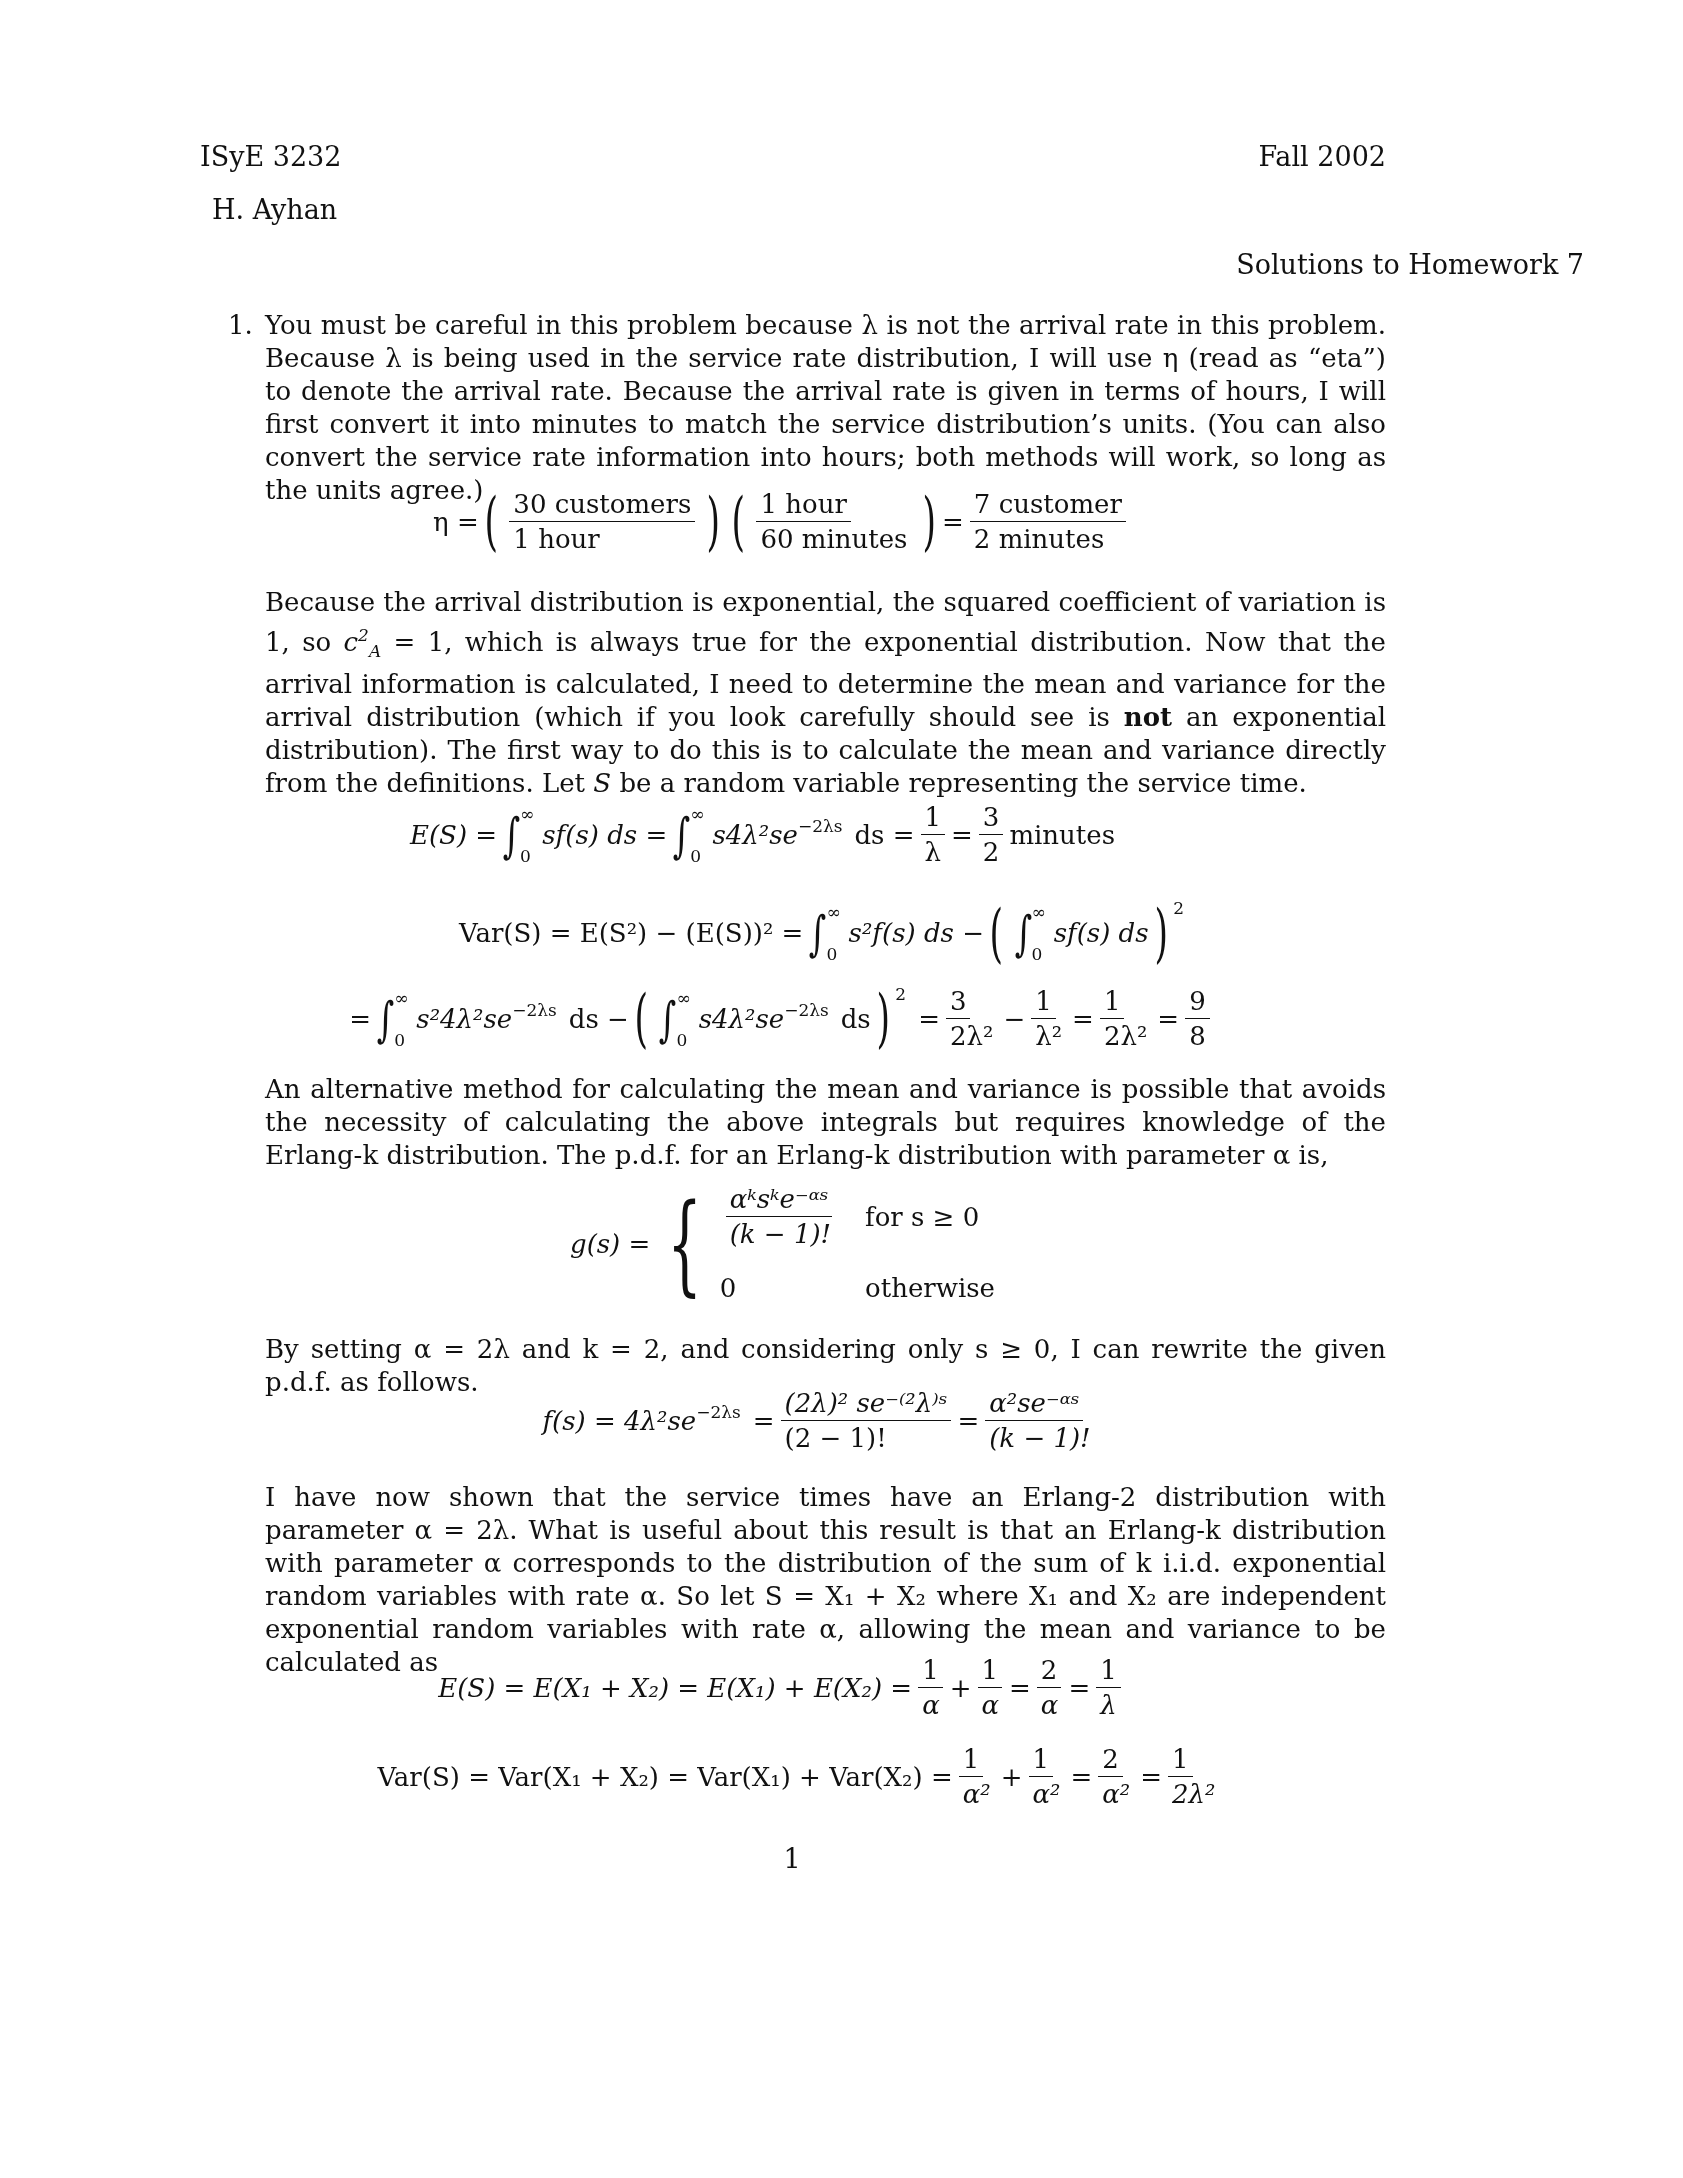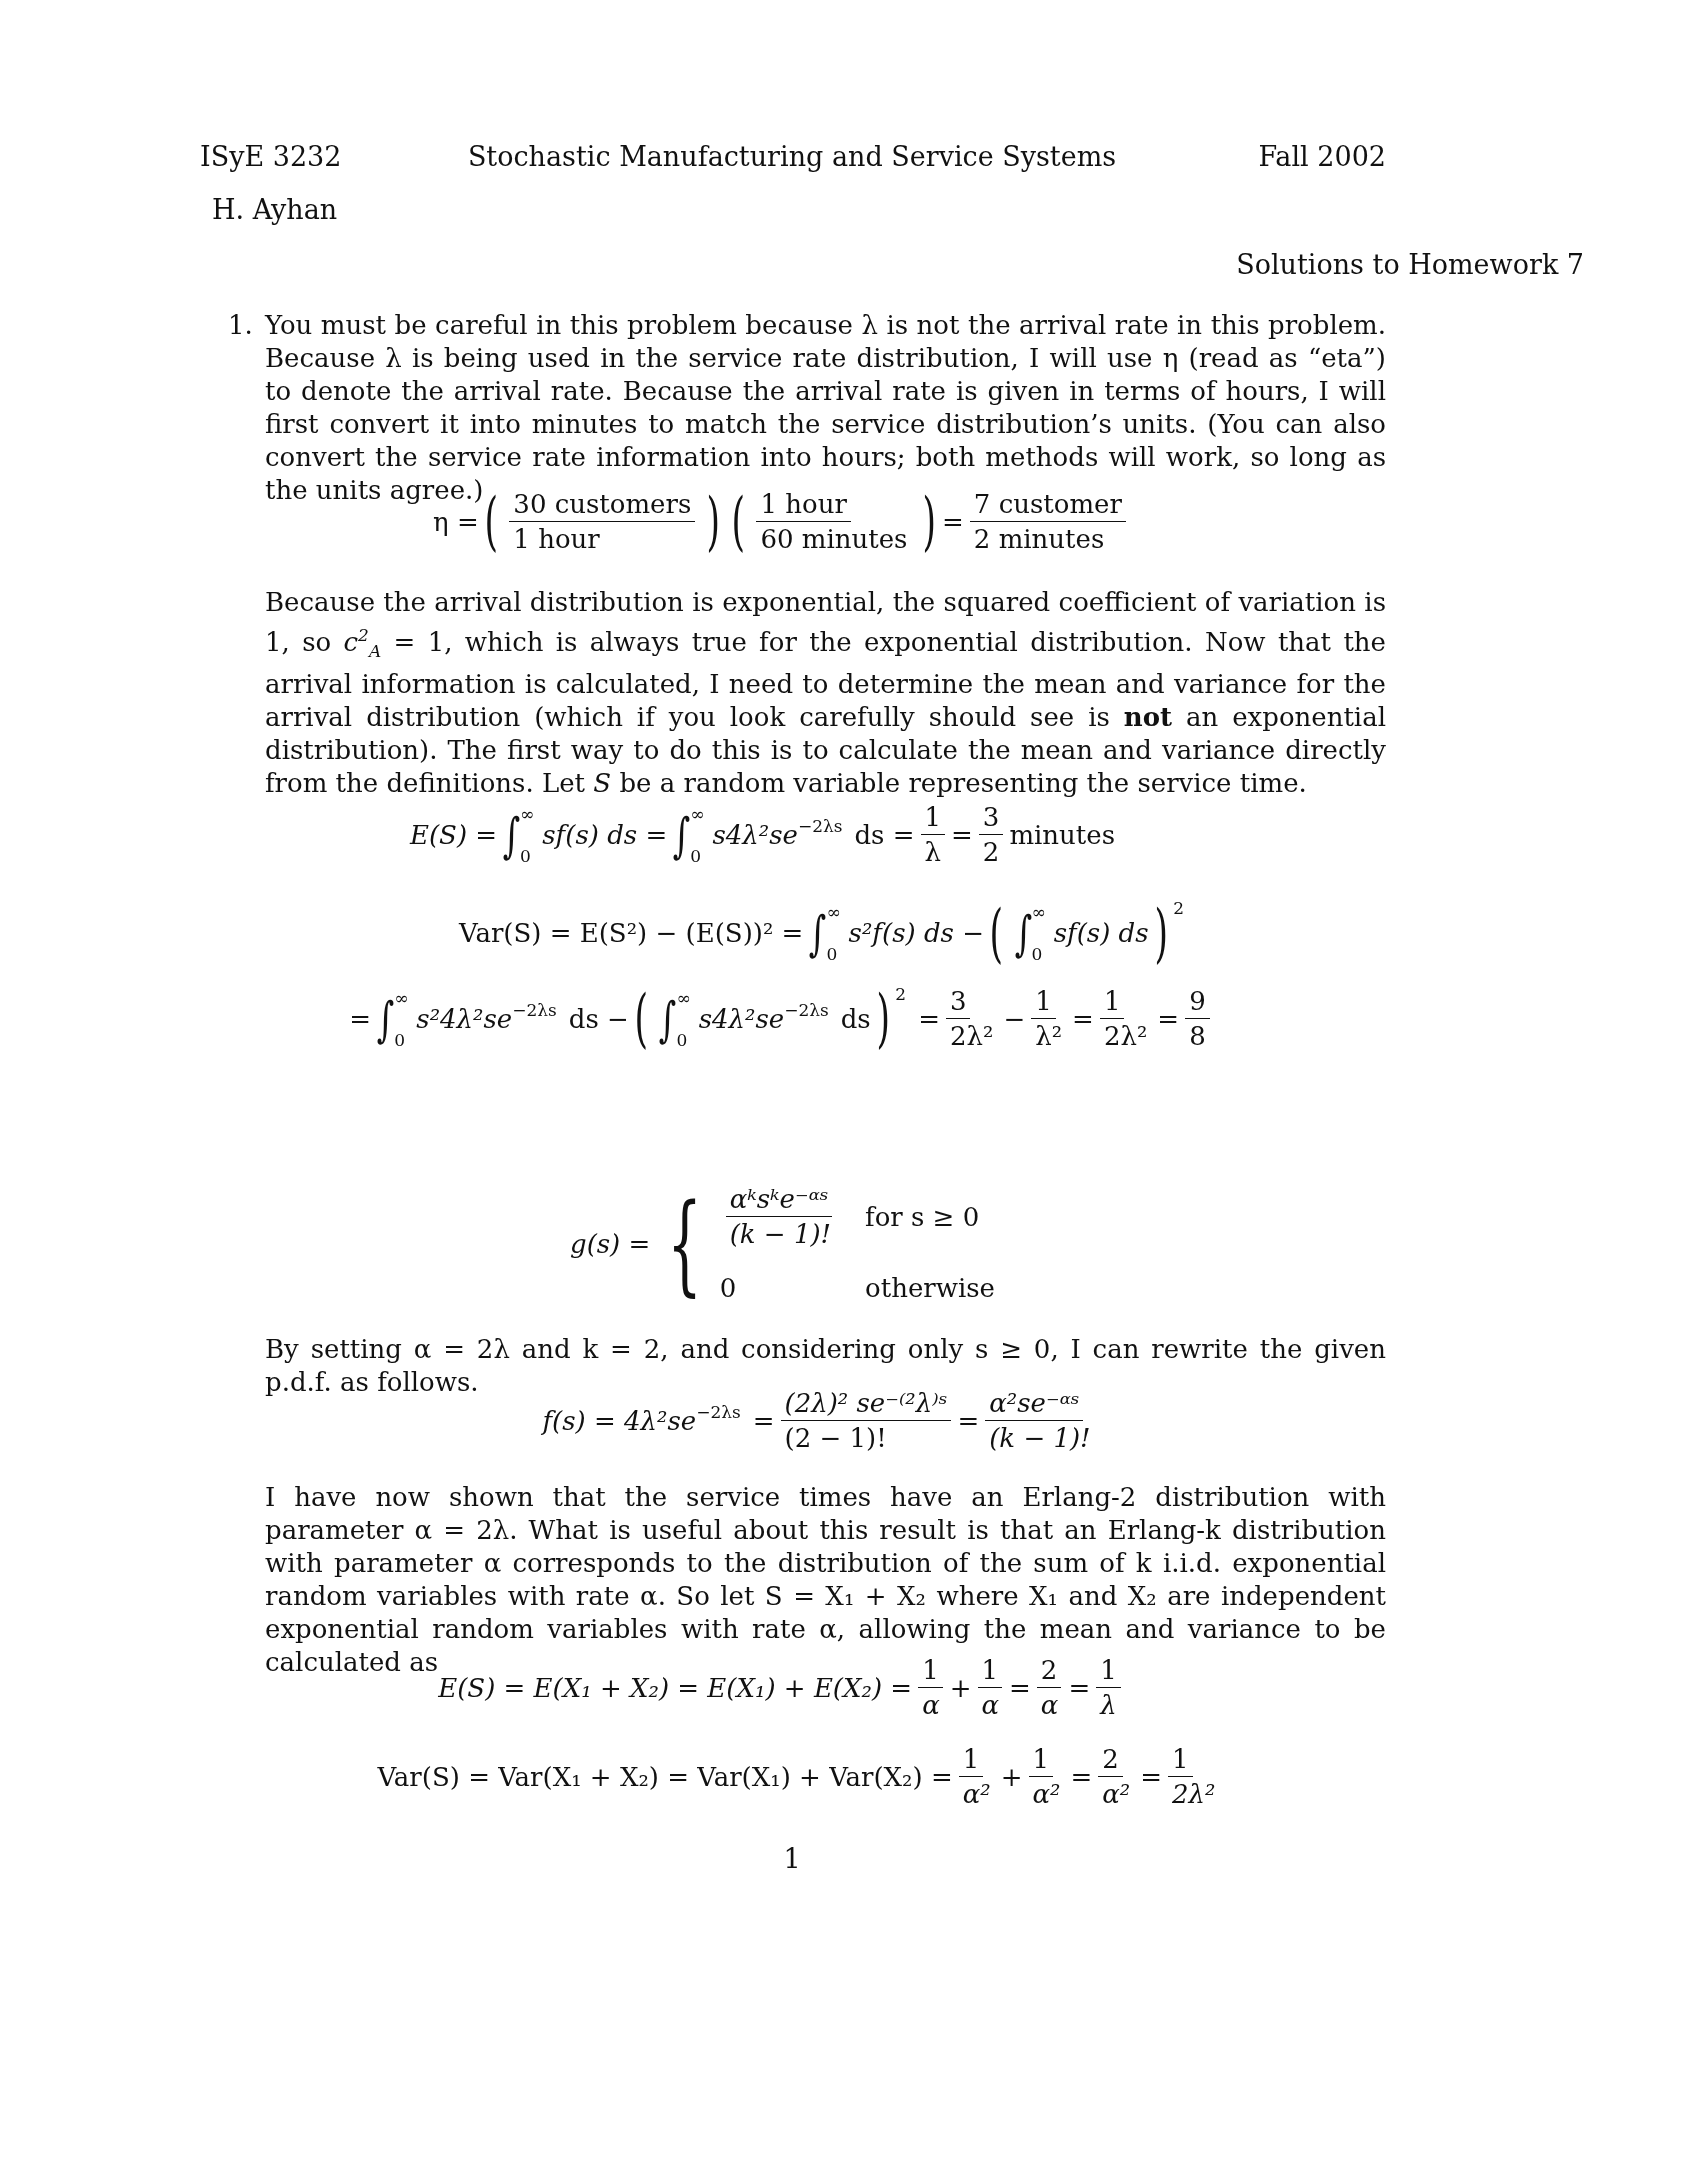--- a/index.html
+++ b/index.html
@@ -30,21 +30,20 @@
   .brace { font-size: 109px; font-weight: 100; transform: scaleX(0.5); display: inline-block; line-height: 1; }
   .cases { display: inline-grid; grid-template-columns: auto auto; column-gap: 36px; row-gap: 8px; align-items: center; gap: 24px; }
   .pagenum { position: absolute; top: 1843px; left: 0; width: 1584px; text-align: center; font-size: 27px; }
 </style>
 </head>
 <body>
 
 <div class="page">
 
   <div class="hdr hdr-left">ISyE 3232</div>
-  <div class="hdr hdr-center" style="width:1584px">Stochastic Manufacturing and Service Systems</div>
   <div class="hdr hdr-right">Fall 2002</div>
   <div class="author">H. Ayhan</div>
   <div class="title">Solutions to Homework 7</div>
 
   <div class="item-num" style="top:309px">1.</div>
   <div class="body" style="top:309px">You must be careful in this problem because λ is not the arrival rate in this problem. Because λ is being used in the service rate distribution, I will use η (read as “eta”) to denote the arrival rate. Because the arrival rate is given in terms of hours, I will first convert it into minutes to match the service distribution’s units. (You can also convert the service rate information into hours; both methods will work, so long as the units agree.)</div>
 
   <div class="eq" style="top:489px;left:-59px">
     <div class="row">
       <span>η =</span>
@@ -163,20 +162,21 @@
           <span class="den">2λ²</span>
         </span>
       <span>=</span>
       <span class="frac">
           <span class="num">9</span>
           <span class="den">8</span>
         </span>
     </div>
   </div>
 
+  <div class="body" style="top:1073px">An alternative method for calculating the mean and variance is possible that avoids the necessity of calculating the above integrals but requires knowledge of the Erlang-k distribution. The p.d.f. for an Erlang-k distribution with parameter α is,</div>
 
   <div class="eq" style="top:1184px;left:-59px">
     <div class="row">
       <i class="m">g(s) =</i>
       <span class="brace">{</span>
       <span class="cases">
         <span class="frac">
             <i class="num m">αᵏsᵏe⁻ᵅˢ</i>
             <i class="den m">(k − 1)!</i>
           </span>

